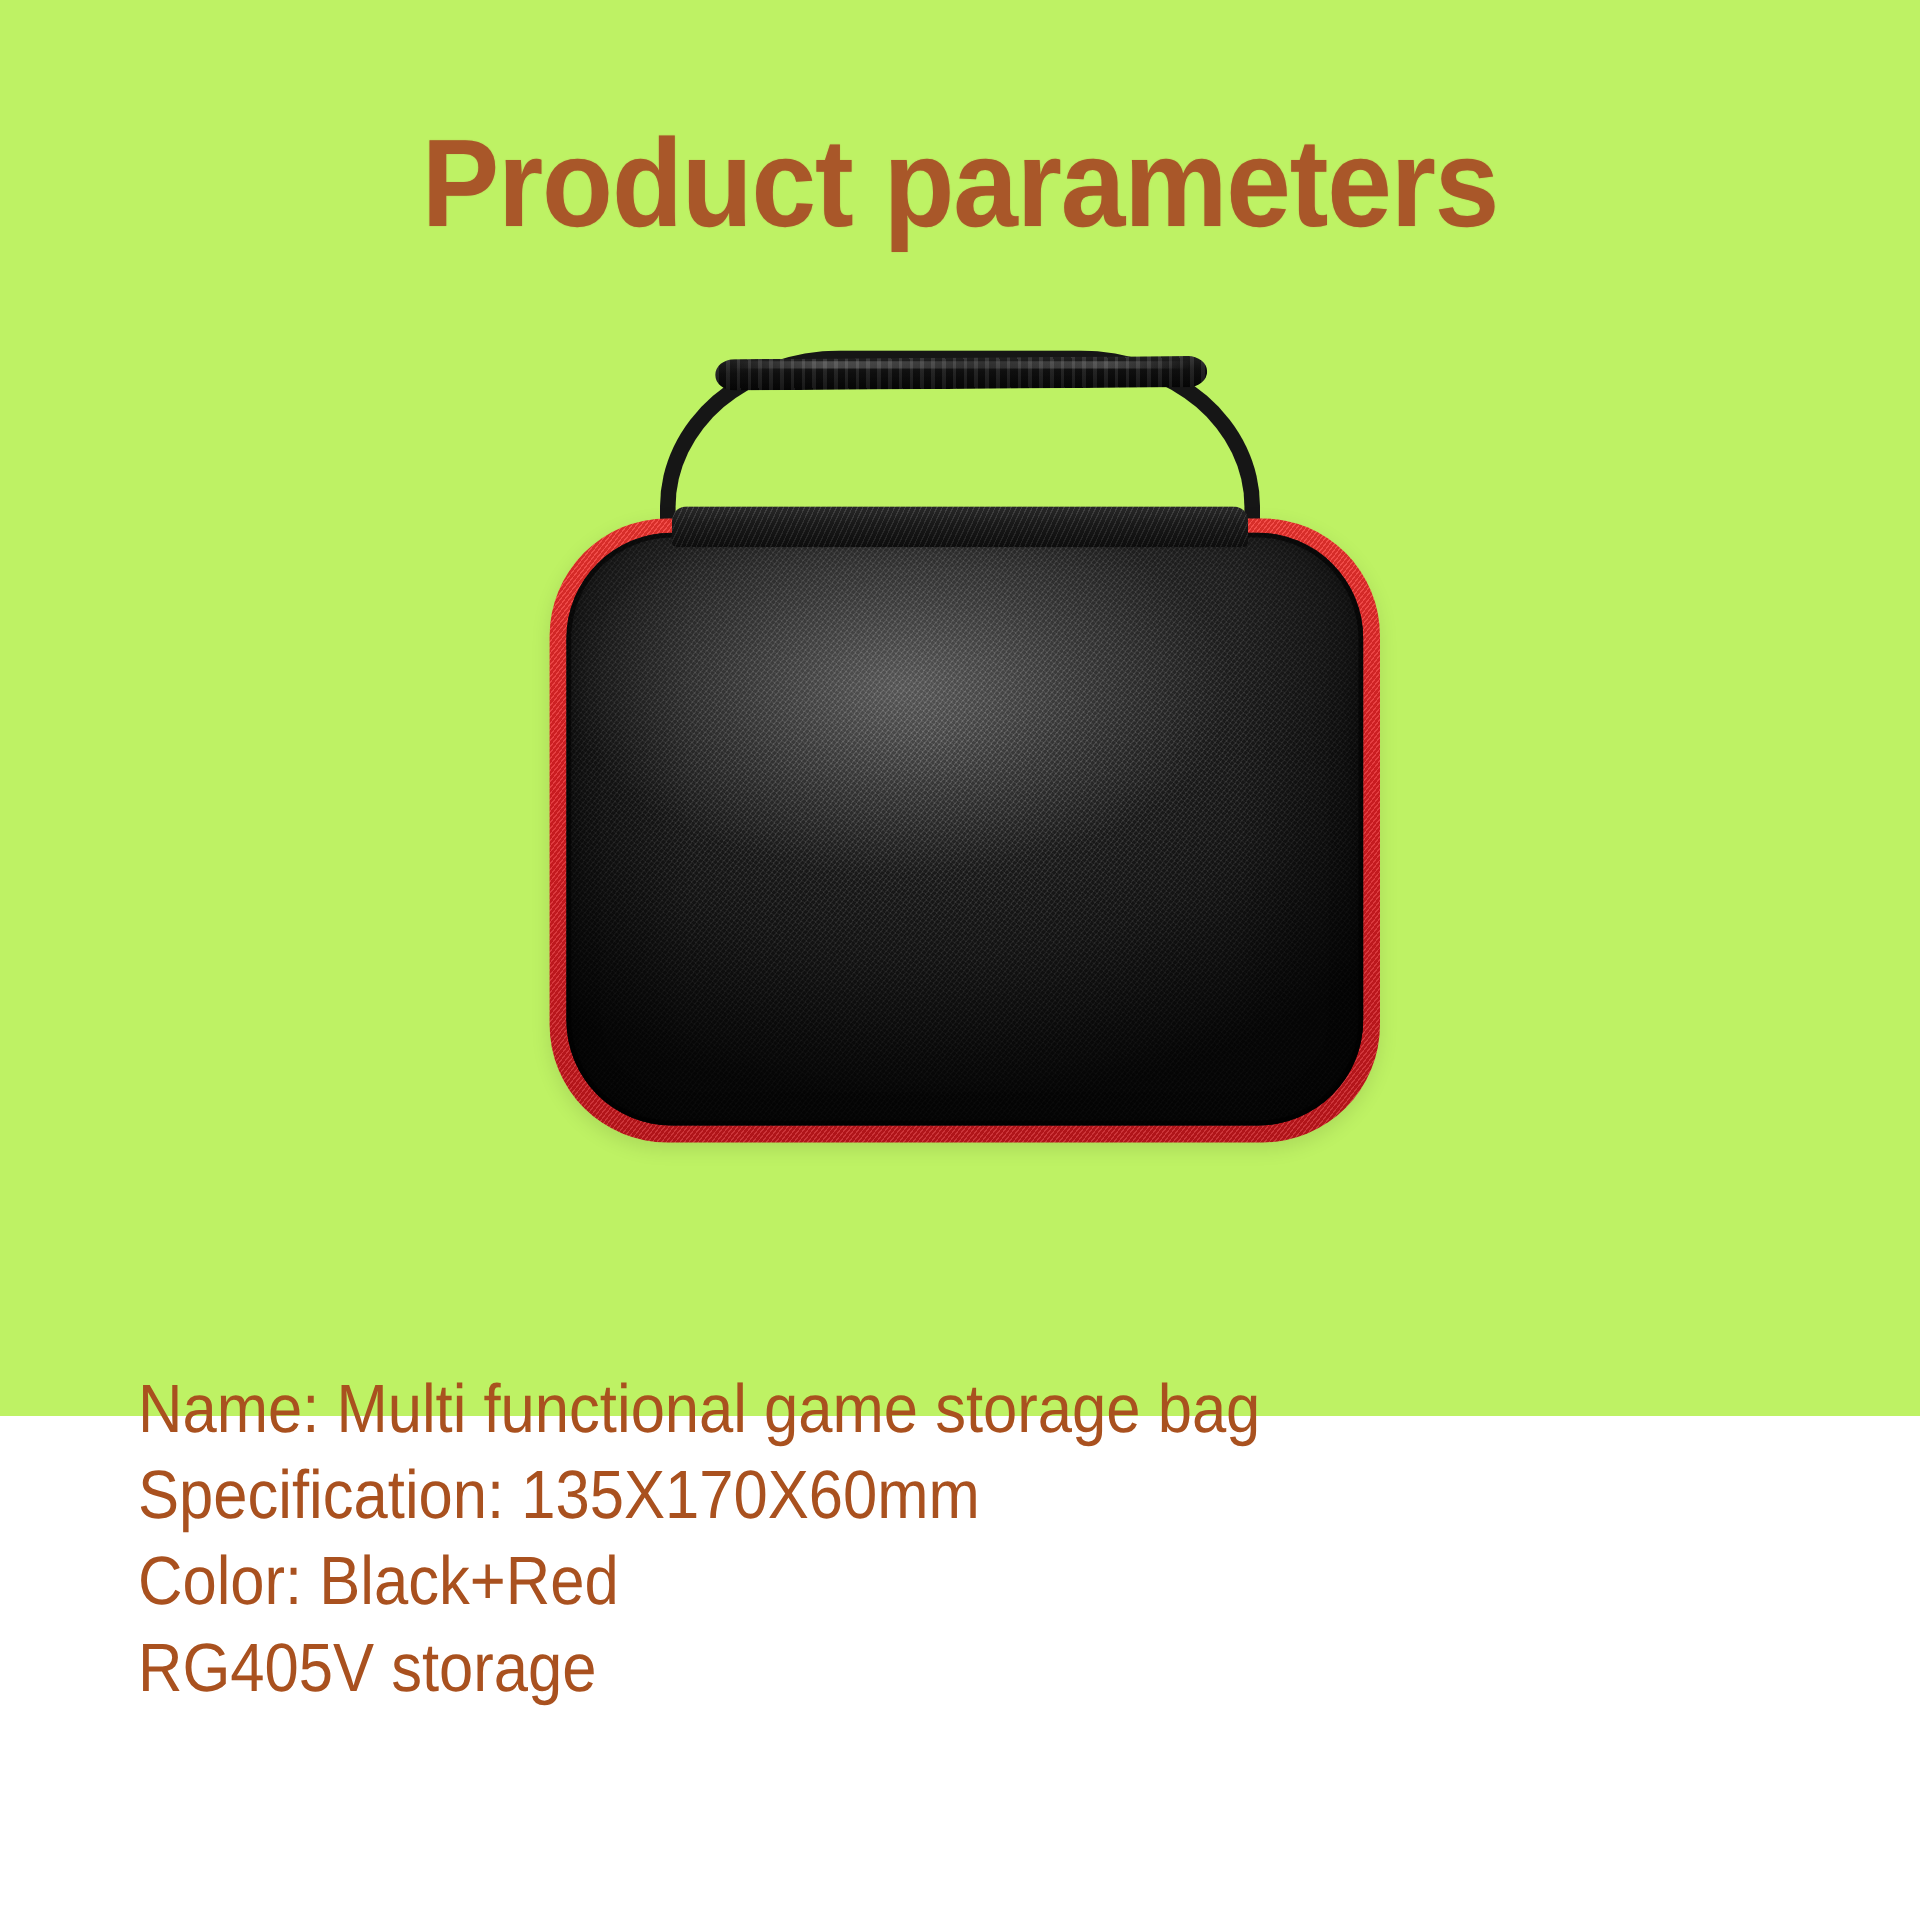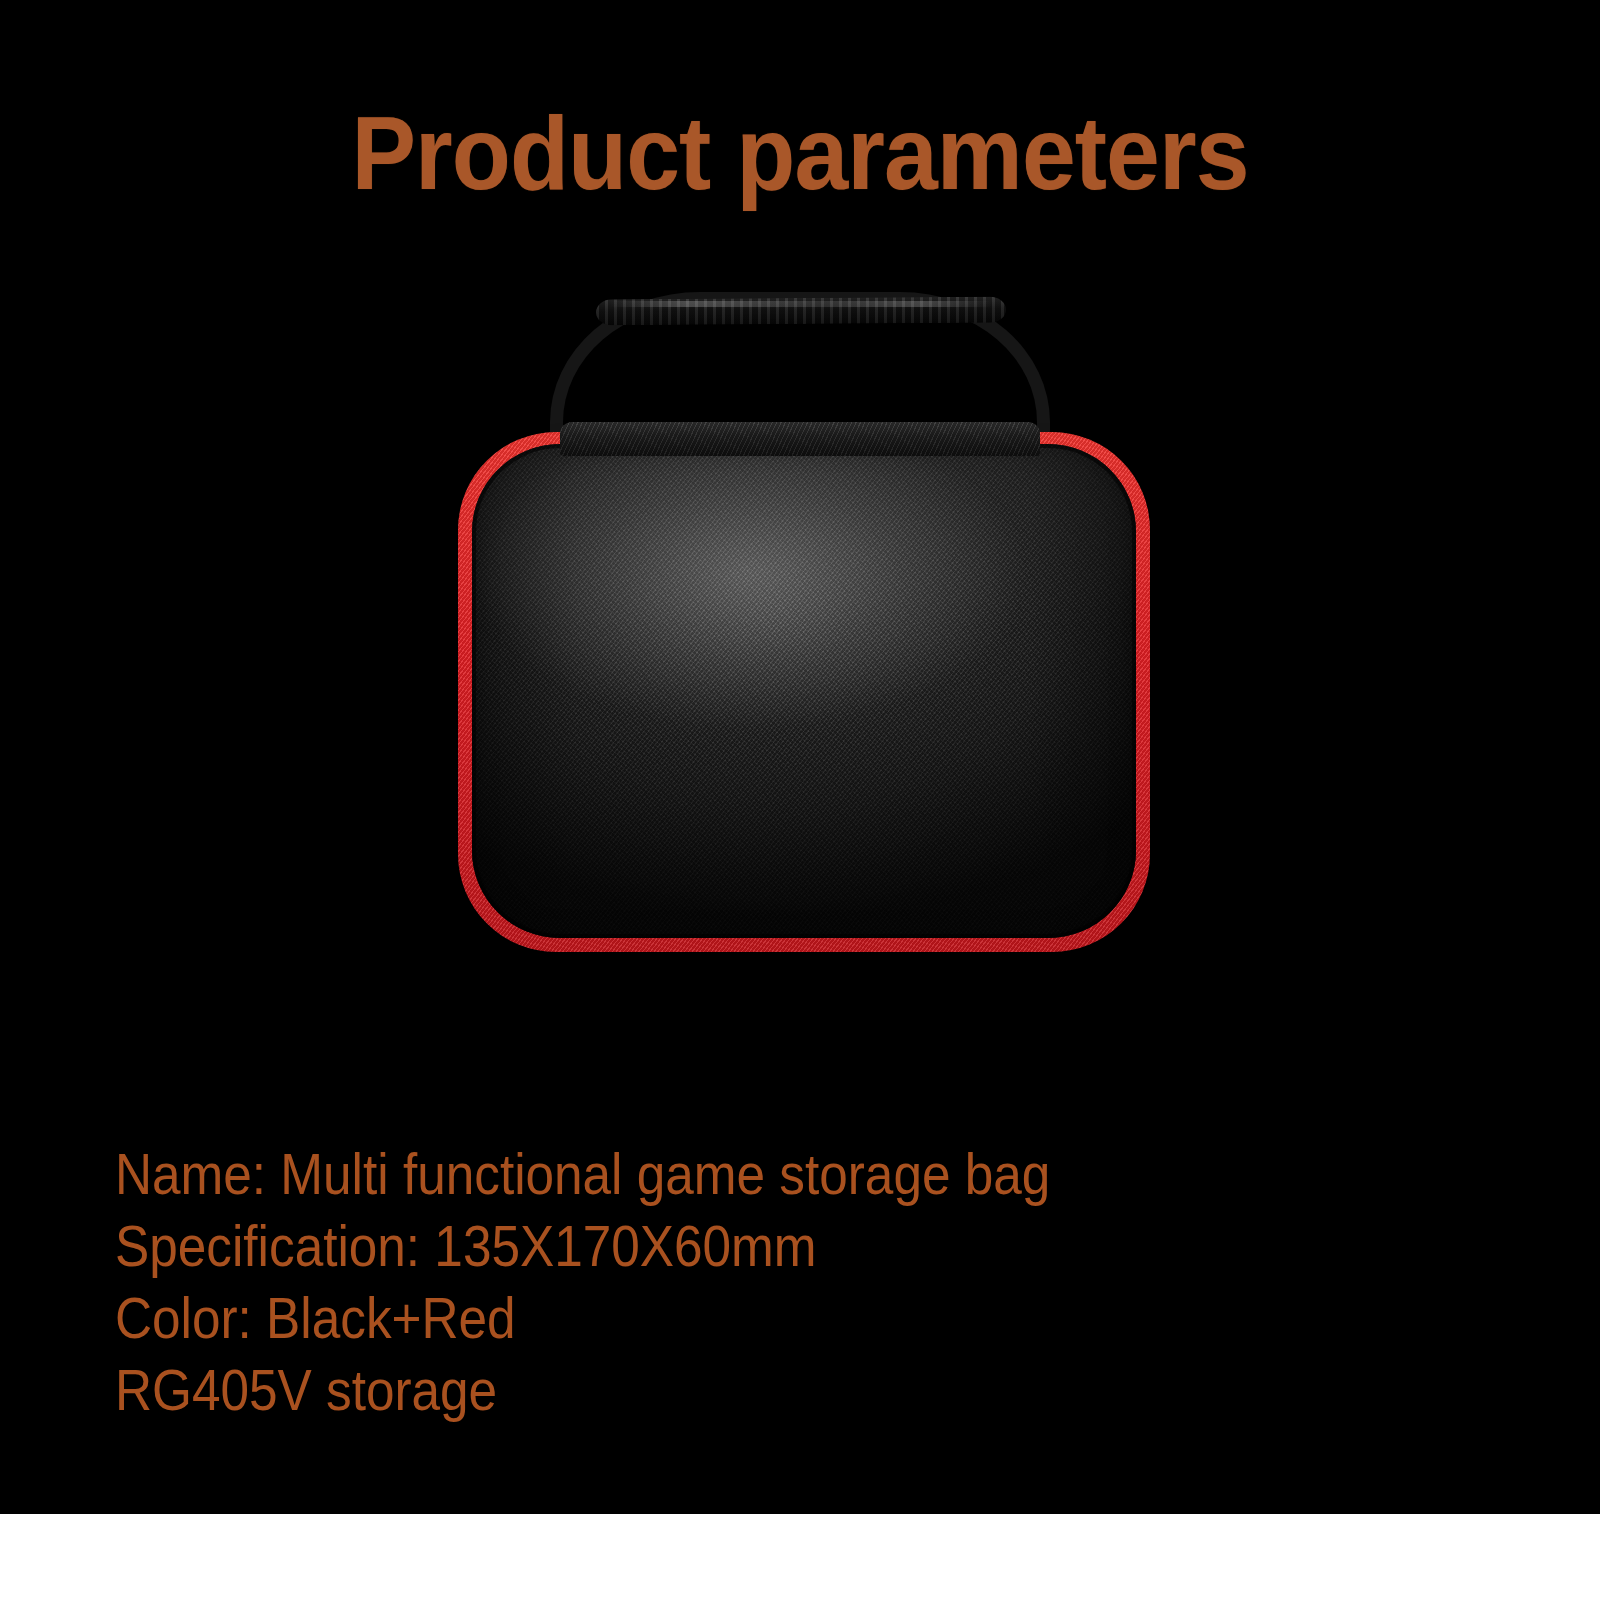--- a/index.html
+++ b/index.html
@@ -8,22 +8,22 @@
     width: 1600px;
     height: 1600px;
     background: #ffffff;
     font-family: "Liberation Sans", sans-serif;
     overflow: hidden;
   }
 
   .page {
     position: relative;
     width: 1600px;
-    height: 1514px;
-    background: #000000;
+    height: 1180px;
+    background: #bef264;
   }
 
   
   .title {
     position: absolute;
     top: 96px;
     left: 0;
     width: 1600px;
     text-align: center;
     font-family: "Liberation Sans Narrow", "Liberation Sans", sans-serif;

